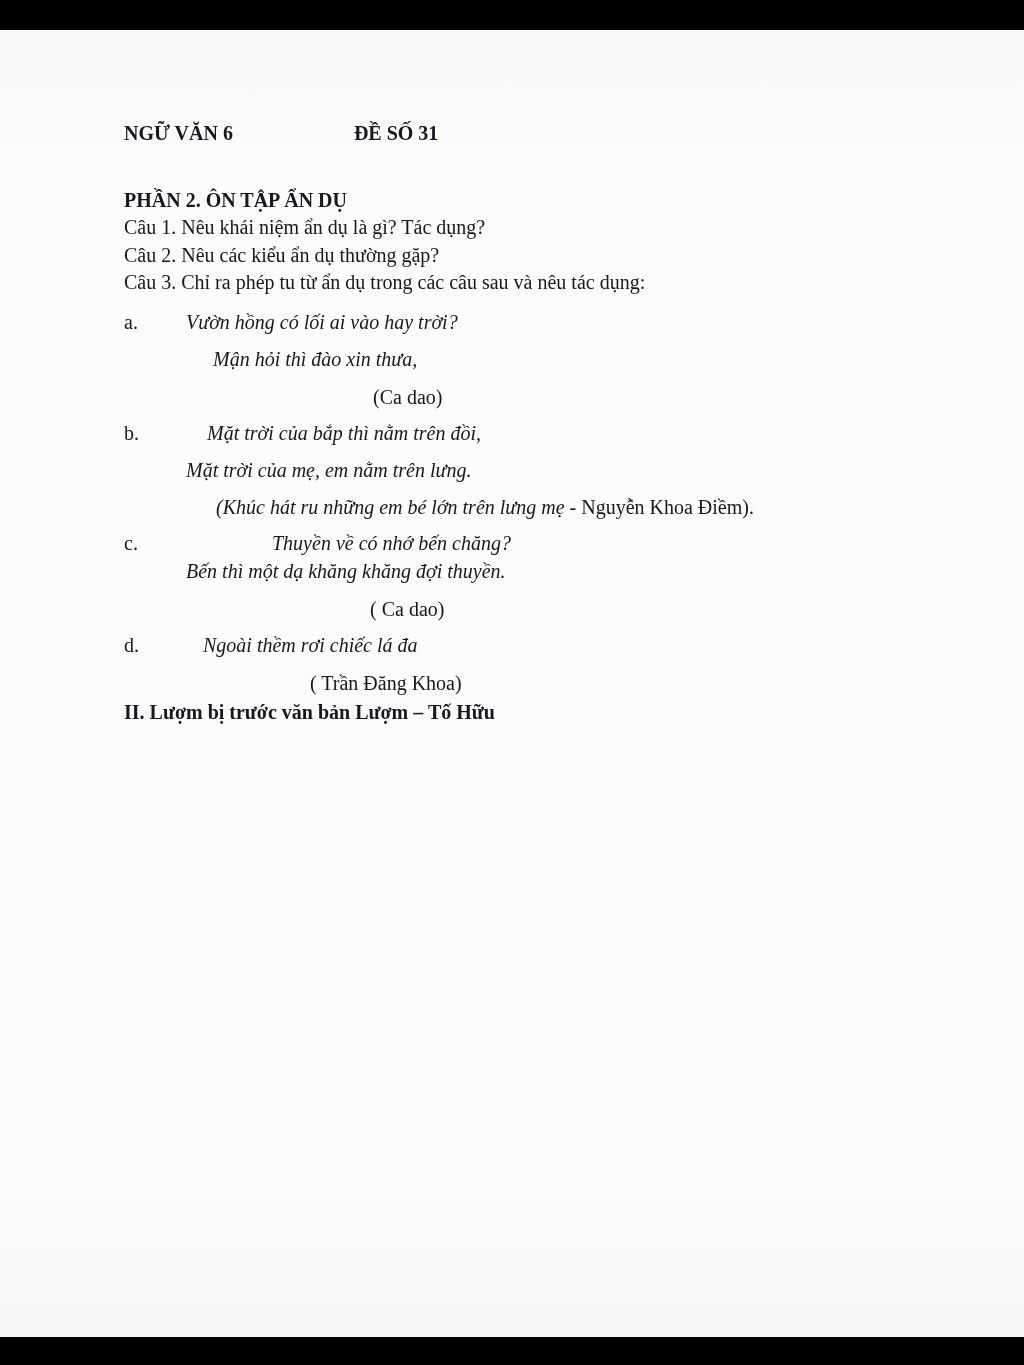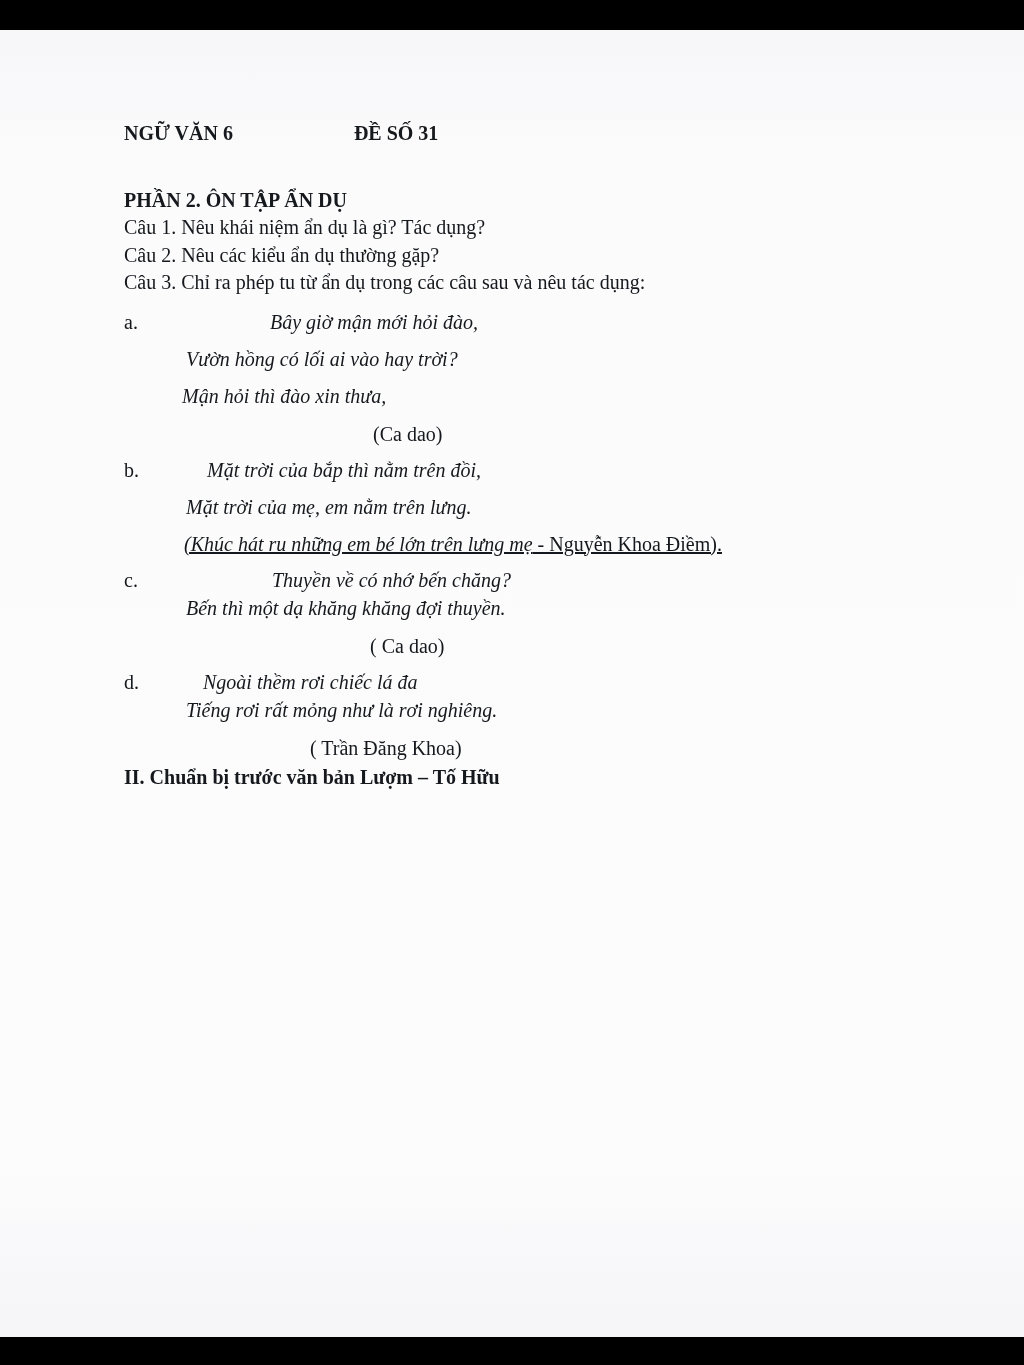--- a/index.html
+++ b/index.html
@@ -52,22 +52,22 @@
   .mixed-src { display: block; }
   .mixed-src .it { font-style: italic; }
   .mixed-src .rm { font-style: normal; }
 
   .mb10 { margin-bottom: 10px; }
   .mb9  { margin-bottom: 9px; }
   .mb0  { margin-bottom: 1px; }
 
   .ind62  { margin-left: 62px; }
   .ind83  { margin-left: 83px; }
-  .ind122 { margin-left: 58px; }
-  .ind124 { margin-left: 60px; text-decoration: underline; }
+  .ind122 { margin-left: 89px; }
+  .ind124 { margin-left: 92px; }
   .ind146 { margin-left: 146px; }
   .ind148 { margin-left: 148px; }
   .ind150 { margin-left: 79px; }
   .ind186 { margin-left: 186px; }
   .ind246 { margin-left: 246px; }
   .ind249 { margin-left: 249px; }
 
   .section2 { font-weight: bold; line-height: 28px; margin-top: 1px; }
   .section2 .it { }
 </style>
@@ -85,21 +85,20 @@
   </div>
 
   <div class="section-title">PHẦN 2. ÔN TẬP ẨN DỤ</div>
   <div class="question">Câu 1. Nêu khái niệm ẩn dụ là gì? Tác dụng?</div>
   <div class="question">Câu 2. Nêu các kiểu ẩn dụ thường gặp?</div>
   <div class="question q3">Câu 3. Chỉ ra phép tu từ ẩn dụ trong các câu sau và nêu tác dụng:</div>
 
   <div>
     <div class="row mb10">
       <span class="label">a.</span>
-      <span class="verse ind146">Bây giờ mận mới hỏi đào,</span>
     </div>
     <div class="row mb10">
       <span class="verse ind62">Vườn hồng có lối ai vào hay trời?</span>
     </div>
     <div class="row mb9">
       <span class="verse ind122">Mận hỏi thì đào xin thưa,</span>
     </div>
     <div class="row mb9">
       <span class="src ind249">(Ca dao)</span>
     </div>
@@ -129,23 +128,20 @@
     <div class="row mb9">
       <span class="src ind246">( Ca dao)</span>
     </div>
   </div>
 
   <div>
     <div class="row mb0">
       <span class="label">d.</span>
       <span class="verse ind150">Ngoài thềm rơi chiếc lá đa</span>
     </div>
-    <div class="row mb9">
-      <span class="verse ind62">Tiếng rơi rất mỏng như là rơi nghiêng.</span>
-    </div>
     <div class="row mb0">
       <span class="src ind186">( Trần Đăng Khoa)</span>
     </div>
   </div>
 
-  <div class="section2"><span>II. Chuẩn bị trước văn bản </span><span class="it">Lượm</span><span> – Tố Hữu</span></div>
+  <div class="section2"><span>II. Lượm bị trước văn bản </span><span class="it">Lượm</span><span> – Tố Hữu</span></div>
 
 </div>
 
 </body></html>

